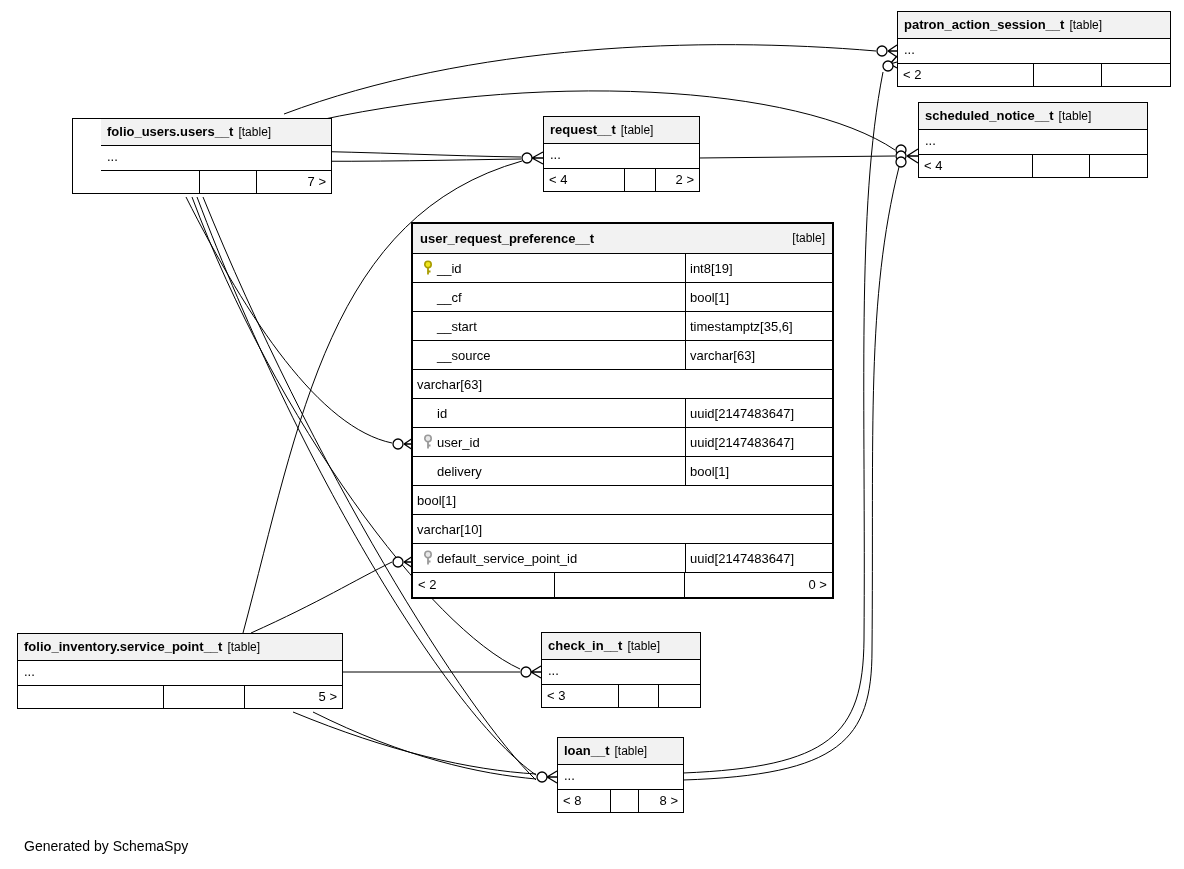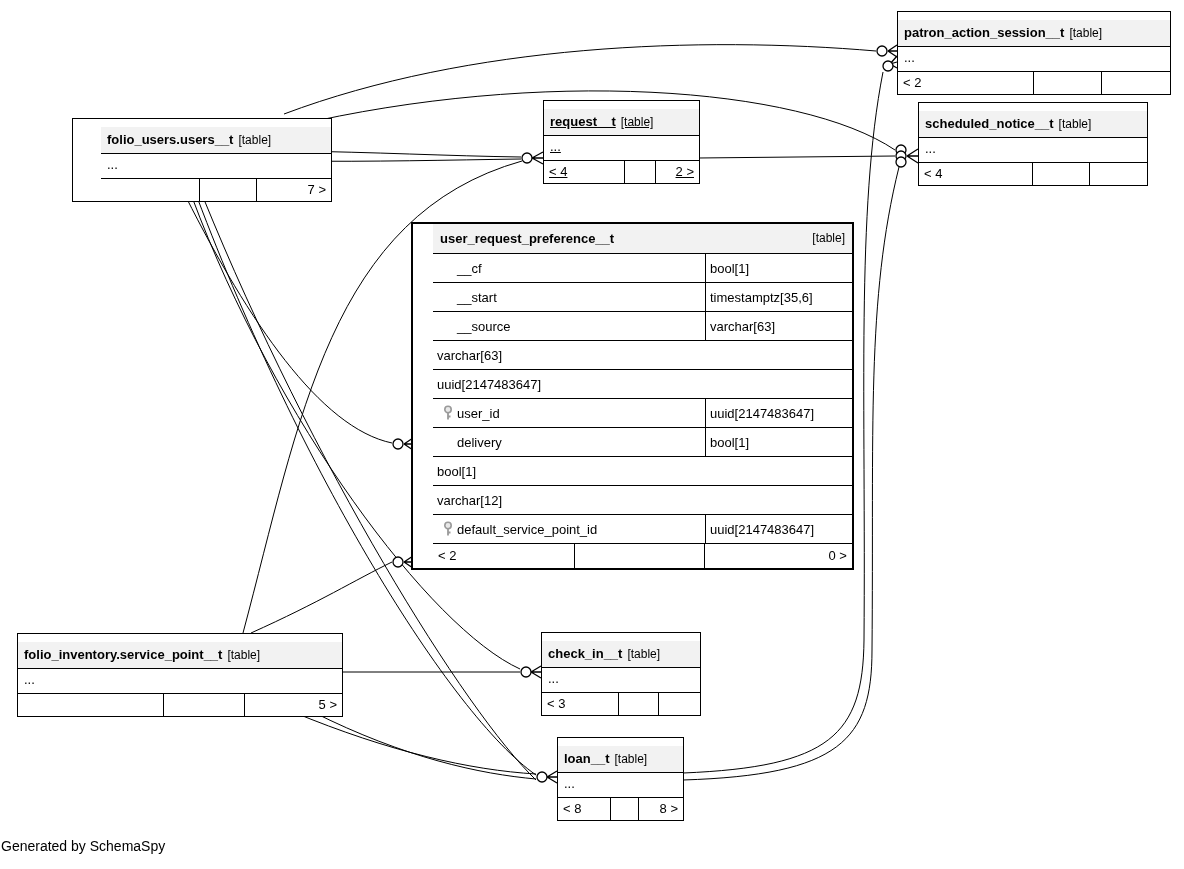--- a/index.html
+++ b/index.html
@@ -1,49 +1,49 @@
 <!DOCTYPE html>
 <html><head>
 <meta charset="utf-8">
 <style>
   html,body{margin:0;padding:0;background:#fff;}
   #canvas{position:relative;width:1184px;height:869px;background:#fff;overflow:hidden;
           font-family:"Liberation Sans",sans-serif;color:#000;}
   #edges{position:absolute;left:0;top:0;z-index:1;}
   .tbl{position:absolute;z-index:2;background:#fff;border:1px solid #000;font-size:13px;}
-  .tbl .hdr{background:#f2f2f2;border-bottom:1px solid #000;padding:4px 6px;white-space:nowrap;line-height:17px;margin-top:8px;}
+  .tbl .hdr{background:#f2f2f2;border-bottom:1px solid #000;padding:4px 6px;white-space:nowrap;line-height:17px;}
   .tbl .hdr .nm{font-weight:bold;}
   .tbl .hdr .sfx{font-weight:normal;font-size:12px;margin-left:5px;}
   .tbl .dots{padding:3px 6px;border-bottom:1px solid #000;height:18px;line-height:16px;}
   .tbl .ftr{display:flex;height:22px;line-height:18px;}
   .tbl .ftr .c{border-right:1px solid #000;padding:2px 5px;box-sizing:border-box;white-space:nowrap;overflow:hidden;}
   .tbl .ftr .c:last-child{border-right:none;}
   .tbl .ftr .c.r{text-align:right;}
 
   
   .main-tbl{position:absolute;left:411px;top:222px;width:419px;z-index:2;background:#fff;
-            border:2px solid #000;font-size:13px;font-family:"Liberation Sans",sans-serif;padding-left:20px;}
+            border:2px solid #000;font-size:13px;font-family:"Liberation Sans",sans-serif;}
   .main-tbl .hdr{background:#f2f2f2;border-bottom:1px solid #000;padding:6px 7px;display:flex;line-height:17px;}
   .main-tbl .hdr .nm{font-weight:bold;flex:1;}
   .main-tbl .hdr .sfx{font-weight:normal;font-size:12px;}
   .mrow{display:flex;border-bottom:1px solid #000;height:29px;box-sizing:border-box;align-items:stretch;}
   .mrow .name{width:273px;border-right:1px solid #000;display:flex;align-items:center;padding-left:6px;box-sizing:border-box;}
   .mrow .type{flex:1;display:flex;align-items:center;padding-left:4px;}
   .keyslot{width:18px;display:inline-flex;justify-content:center;align-items:center;}
   .key-none .keyslot svg{visibility:hidden;}
   .key-pk .khead{fill:#efe51c;stroke:#a89c00;}
   .key-pk .kstem{stroke:#a89c00;}
   .key-fk .khead{fill:#e8e8e8;stroke:#9a9a9a;}
   .key-fk .kstem{stroke:#9a9a9a;}
   .main-tbl .ftr{display:flex;height:24px;line-height:20px;}
   .main-tbl .ftr .c{border-right:1px solid #000;padding:2px 5px;box-sizing:border-box;}
   .main-tbl .ftr .c:last-child{border-right:none;}
   .main-tbl .ftr .c.r{text-align:right;}
 
-  .caption{position:absolute;left:1px;top:838px;font-size:14px;z-index:2;}
+  .caption{position:absolute;left:24px;top:838px;font-size:14px;z-index:2;}
 </style>
 </head>
 <body>
 
 <div id="canvas">
 
   <svg id="edges" width="1184" height="869" viewBox="0 0 1184 869">
     <g fill="none" stroke="#000" stroke-width="1">
       <path d="M 284,114 C 470,44 700,36 876,51"></path>
       <path d="M 293,126 C 540,68 800,86 895,150"></path>
@@ -114,21 +114,21 @@
   <div class="tbl" style="left:72px;top:118px;width:230px;padding-left:28px;">
     <div class="hdr"><span class="nm">folio_users.users__t</span><span class="sfx">[table]</span></div>
     <div class="dots">...</div>
     <div class="ftr">
       <div class="c" style="width:43%"></div>
       <div class="c" style="width:25%"></div>
       <div class="c r" style="width:32%">7 &gt;</div>
     </div>
   </div>
 
-  <div class="tbl" style="left:543px;top:100px;width:155px;text-decoration:underline;">
+  <div class="tbl" style="left:543px;top:116px;width:155px;">
     <div class="hdr"><span class="nm">request__t</span><span class="sfx">[table]</span></div>
     <div class="dots">...</div>
     <div class="ftr">
       <div class="c" style="width:52%">&lt; 4</div>
       <div class="c" style="width:20%"></div>
       <div class="c r" style="width:28%">2 &gt;</div>
     </div>
   </div>
 
   <div class="tbl" style="left:918px;top:102px;width:228px;">
@@ -171,20 +171,32 @@
     </div>
   </div>
 
   <div class="main-tbl">
     <div class="hdr">
       <span class="nm">user_request_preference__t</span>
       <span class="sfx">[table]</span>
     </div>
     <div>
 
+        <div class="mrow key-pk">
+          <div class="name">
+            <span class="keyslot">
+              <svg width="10" height="16" viewBox="0 0 10 16">
+                <circle class="khead" cx="5" cy="4.5" r="3.2" stroke-width="1.6" fill="none"></circle>
+                <path class="kstem" d="M 5,8 L 5,14.5 M 5,11.5 L 7.5,11.5" stroke-width="1.8" fill="none"></path>
+              </svg>
+            </span>
+            <span>__id</span>
+          </div>
+          <div class="type">int8[19]</div>
+        </div>
 
         <div class="mrow key-none">
           <div class="name">
             <span class="keyslot">
               <svg width="10" height="16" viewBox="0 0 10 16">
                 <circle class="khead" cx="5" cy="4.5" r="3.2" stroke-width="1.6" fill="none"></circle>
                 <path class="kstem" d="M 5,8 L 5,14.5 M 5,11.5 L 7.5,11.5" stroke-width="1.8" fill="none"></path>
               </svg>
             </span>
             <span>__cf</span>
@@ -216,20 +228,29 @@
             <span>__source</span>
           </div>
           <div class="type">varchar[63]</div>
         </div>
 
         <div class="mrow key-none">
           <div class="type">varchar[63]</div>
         </div>
 
         <div class="mrow key-none">
+          <div class="name">
+            <span class="keyslot">
+              <svg width="10" height="16" viewBox="0 0 10 16">
+                <circle class="khead" cx="5" cy="4.5" r="3.2" stroke-width="1.6" fill="none"></circle>
+                <path class="kstem" d="M 5,8 L 5,14.5 M 5,11.5 L 7.5,11.5" stroke-width="1.8" fill="none"></path>
+              </svg>
+            </span>
+            <span>id</span>
+          </div>
           <div class="type">uuid[2147483647]</div>
         </div>
 
         <div class="mrow key-fk">
           <div class="name">
             <span class="keyslot">
               <svg width="10" height="16" viewBox="0 0 10 16">
                 <circle class="khead" cx="5" cy="4.5" r="3.2" stroke-width="1.6" fill="none"></circle>
                 <path class="kstem" d="M 5,8 L 5,14.5 M 5,11.5 L 7.5,11.5" stroke-width="1.8" fill="none"></path>
               </svg>
@@ -250,21 +271,21 @@
             <span>delivery</span>
           </div>
           <div class="type">bool[1]</div>
         </div>
 
         <div class="mrow key-none">
           <div class="type">bool[1]</div>
         </div>
 
         <div class="mrow key-none">
-          <div class="type">varchar[12]</div>
+          <div class="type">varchar[10]</div>
         </div>
 
         <div class="mrow key-fk">
           <div class="name">
             <span class="keyslot">
               <svg width="10" height="16" viewBox="0 0 10 16">
                 <circle class="khead" cx="5" cy="4.5" r="3.2" stroke-width="1.6" fill="none"></circle>
                 <path class="kstem" d="M 5,8 L 5,14.5 M 5,11.5 L 7.5,11.5" stroke-width="1.8" fill="none"></path>
               </svg>
             </span>

